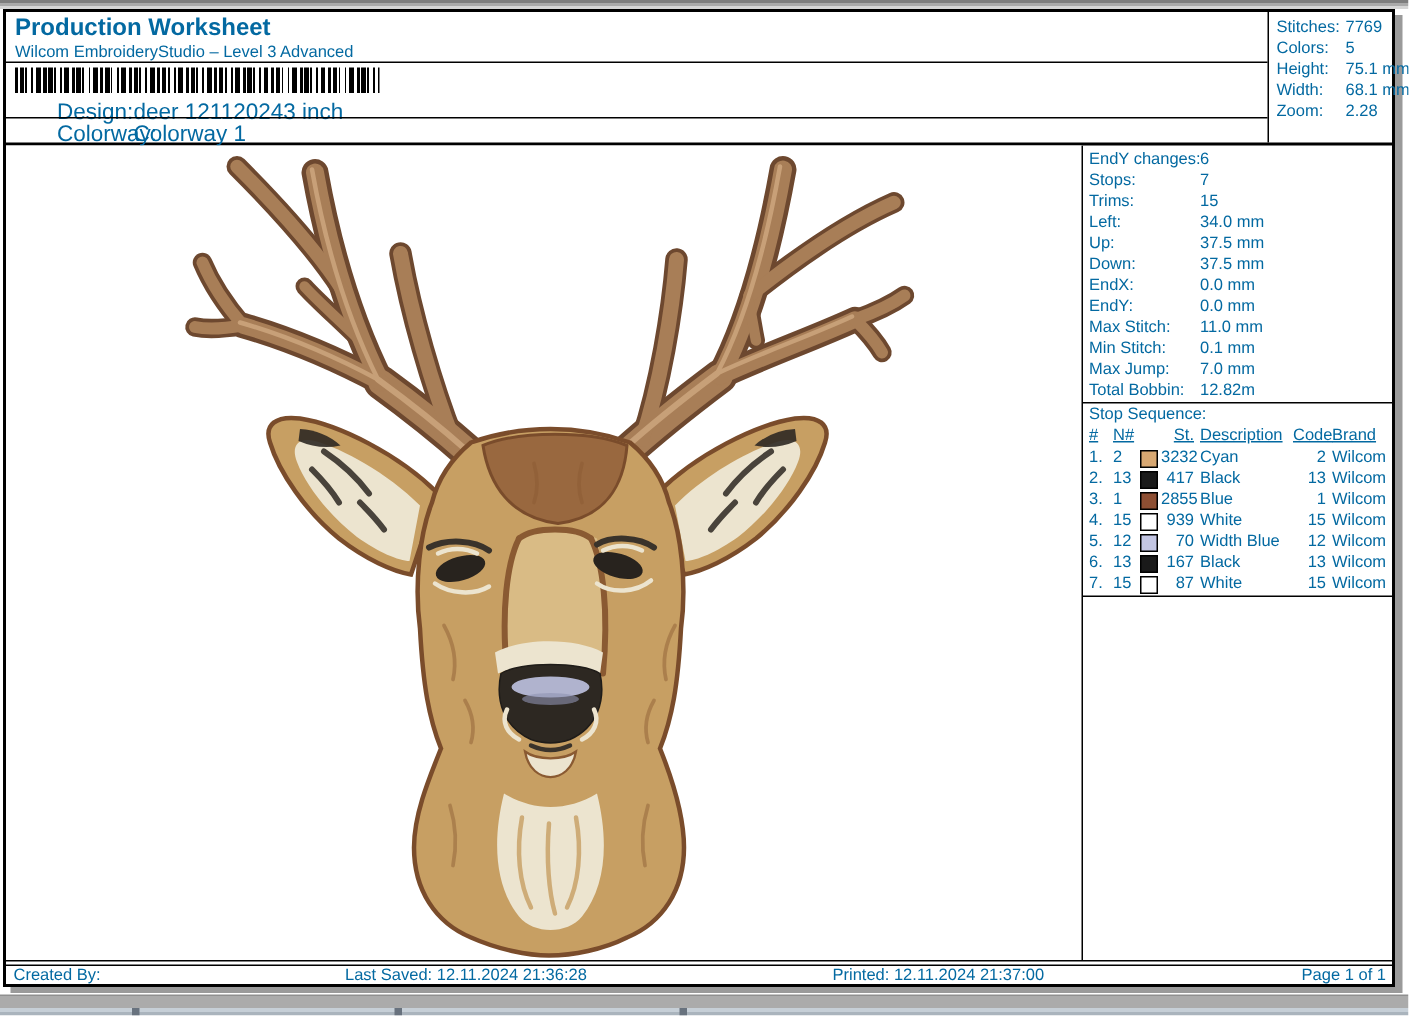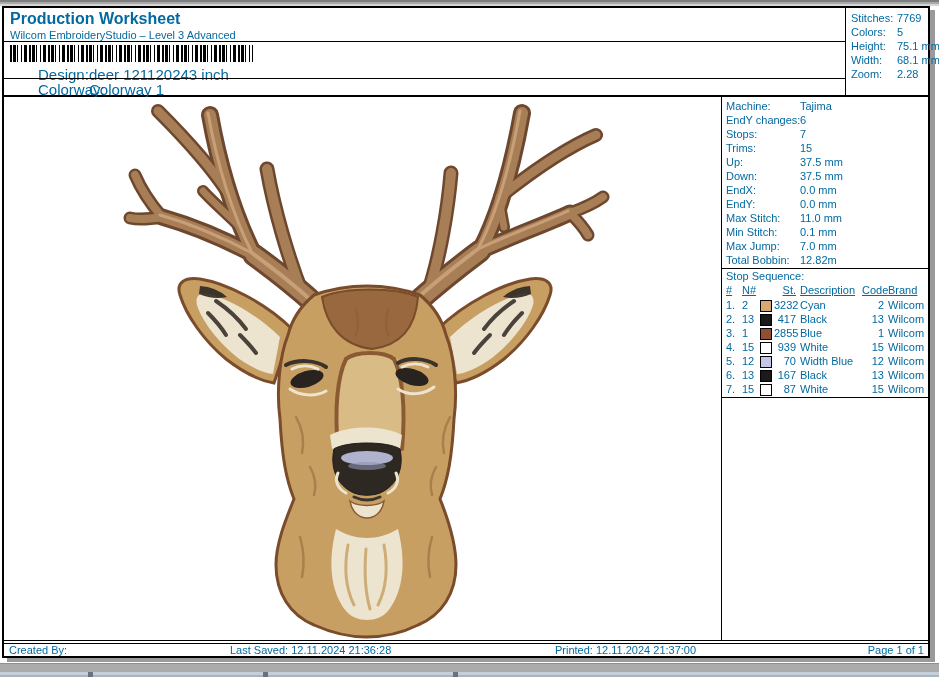--- a/index.html
+++ b/index.html
@@ -223,24 +223,24 @@
               <path d="M344,448 C340,470 342,492 350,508"></path>
               <path d="M362,452 C360,476 362,498 366,512"></path>
               <path d="M380,448 C384,470 382,492 374,508"></path>
             </g>
           </g>
         </svg>
       </div>
 
       <div class="right-panel">
         <div class="machine-list">
-          <div class="machine-row"><span class="lbl">Machine:</span><span>Tajima</span></div>
           <div class="machine-row"><span class="lbl">EndY changes:</span><span>6</span></div>
           <div class="machine-row"><span class="lbl">Stops:</span><span>7</span></div>
           <div class="machine-row"><span class="lbl">Trims:</span><span>15</span></div>
+          <div class="machine-row"><span class="lbl">Left:</span><span>34.0 mm</span></div>
           <div class="machine-row"><span class="lbl">Up:</span><span>37.5 mm</span></div>
           <div class="machine-row"><span class="lbl">Down:</span><span>37.5 mm</span></div>
           <div class="machine-row"><span class="lbl">EndX:</span><span>0.0 mm</span></div>
           <div class="machine-row"><span class="lbl">EndY:</span><span>0.0 mm</span></div>
           <div class="machine-row"><span class="lbl">Max Stitch:</span><span>11.0 mm</span></div>
           <div class="machine-row"><span class="lbl">Min Stitch:</span><span>0.1 mm</span></div>
           <div class="machine-row"><span class="lbl">Max Jump:</span><span>7.0 mm</span></div>
           <div class="machine-row"><span class="lbl">Total Bobbin:</span><span>12.82m</span></div>
         </div>
         <div class="panel-divider"></div>

